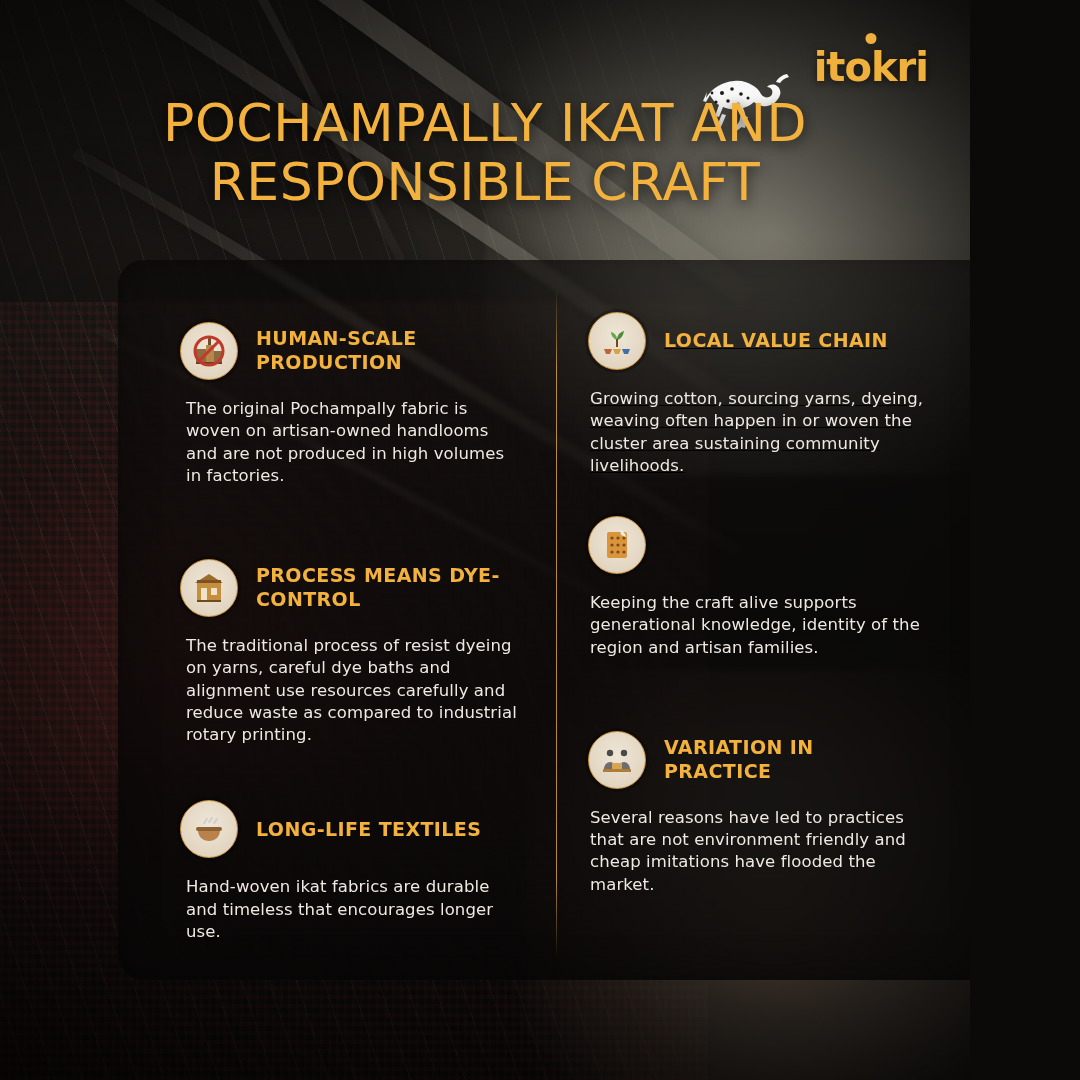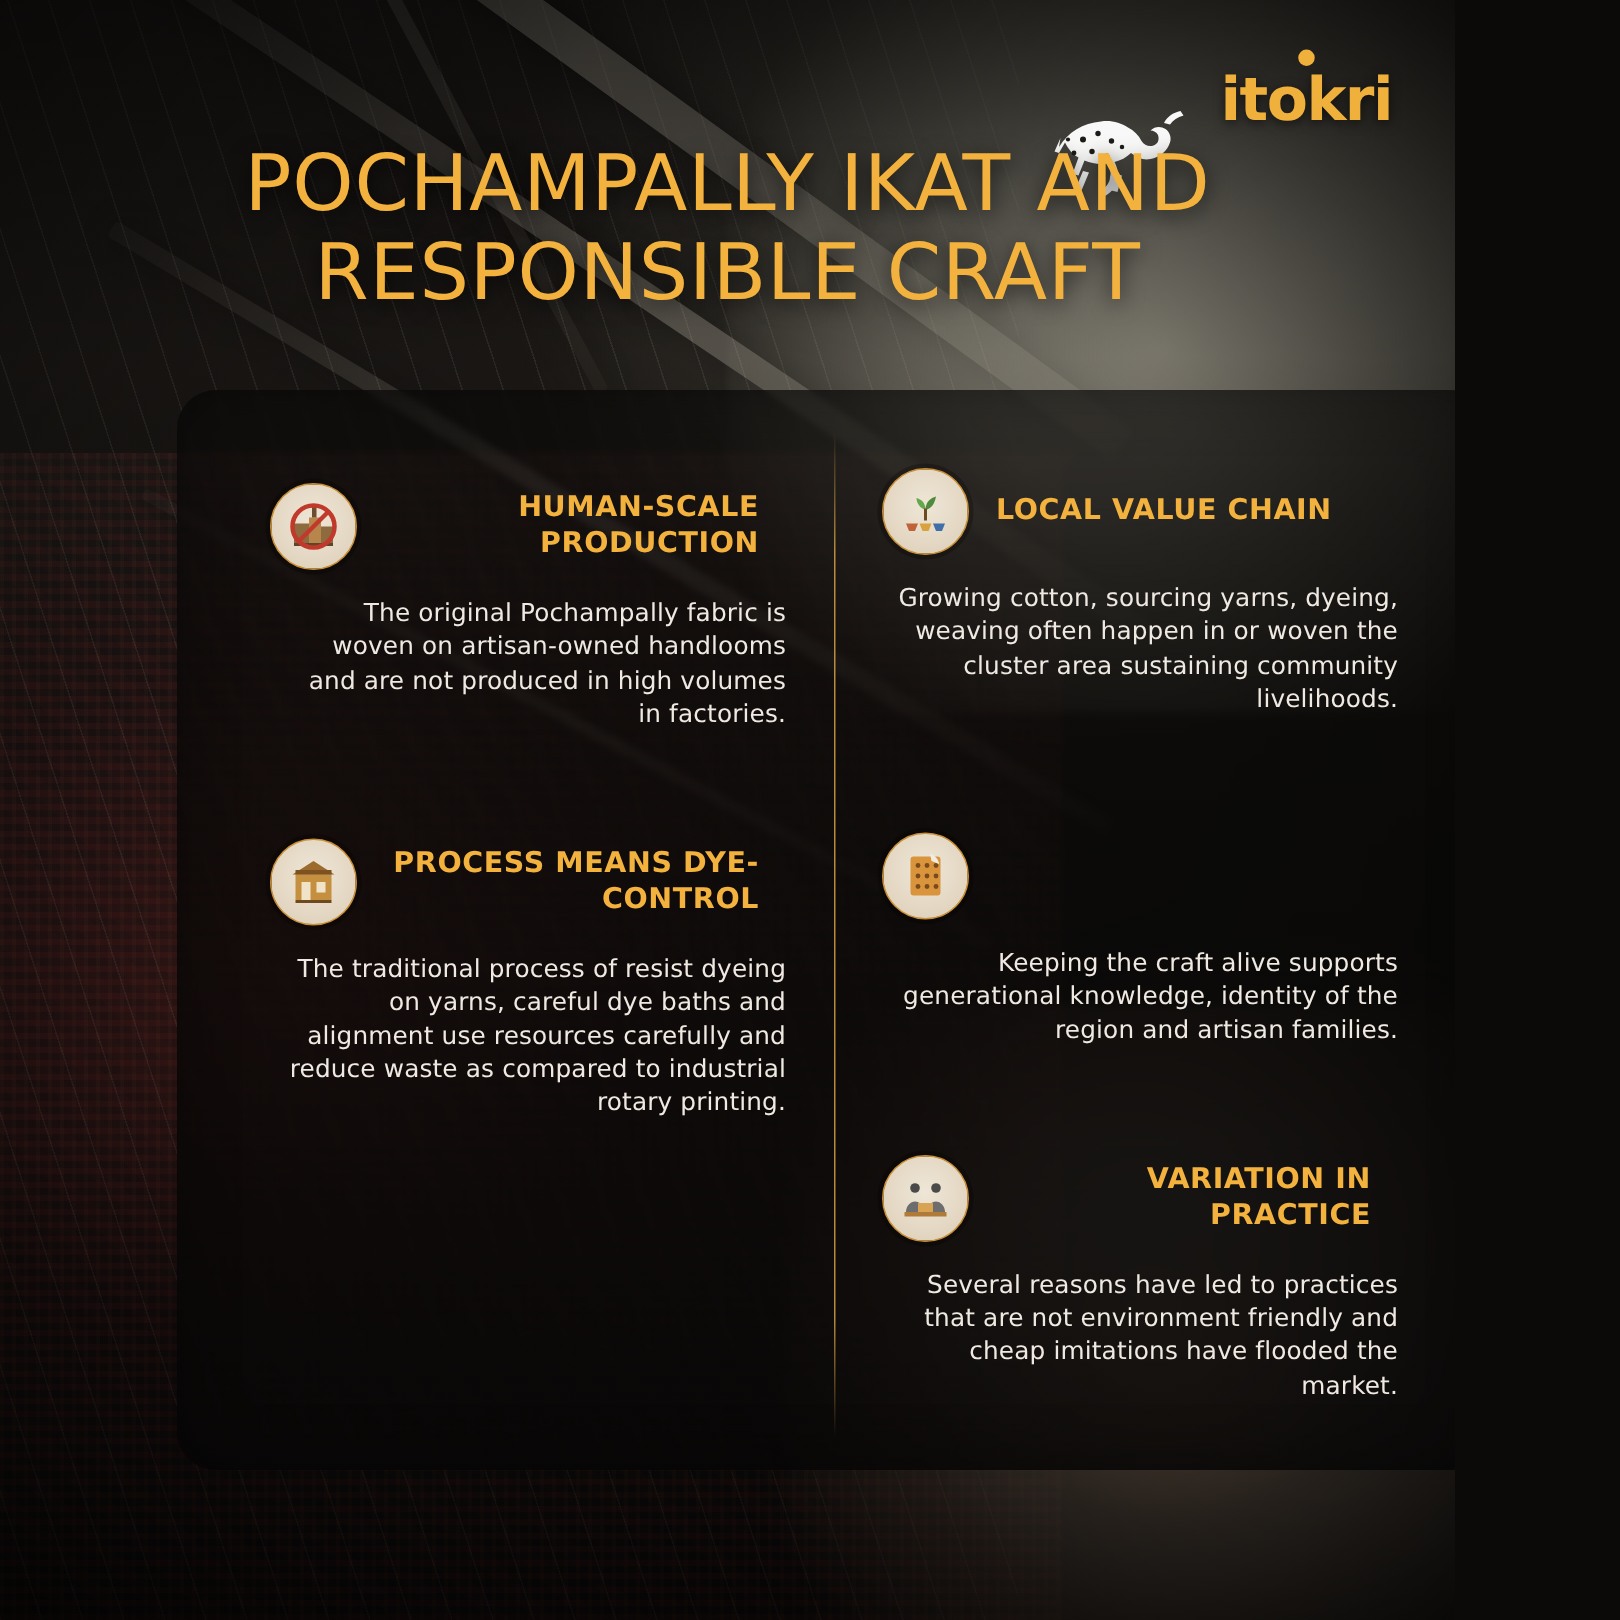--- a/index.html
+++ b/index.html
@@ -135,21 +135,20 @@
   .divider {
     position: absolute;
     left: 50%; top: 28px; bottom: 22px; width: 1px;
     background: linear-gradient(180deg, rgba(200,150,60,0) 0%, rgba(214,162,68,0.85) 12%, rgba(214,162,68,0.85) 88%, rgba(200,150,60,0) 100%);
   }
 
   .columns {
     position: absolute; inset: 0;
     display: flex;
     padding: 40px 30px 30px 30px;
-    text-align: right;
   }
   .col { width: 50%; padding: 0 32px; }
 
   .item { margin-bottom: 36px; }
   .item:last-child { margin-bottom: 0; }
 
   .item-head { display: flex; align-items: center; gap: 18px; }
 
   .badge {
     flex: 0 0 auto;
@@ -180,21 +179,21 @@
     line-height: 1.35;
     letter-spacing: .1px;
     font-family: "DejaVu Sans", sans-serif;
   }
   .col-left .item-body { padding-left: 6px; }
   .col-right .item-body { padding-left: 2px; }
 
   
   .col-left  .item:nth-child(1) { margin-bottom: 72px; }
   .col-left  .item:nth-child(2) { margin-bottom: 54px; }
-  .col-right .item:nth-child(1) { margin-bottom: 78px; }
+  .col-right .item:nth-child(1) { margin-bottom: 39px; text-decoration: underline; }
   .col-right .item:nth-child(2) { margin-bottom: 72px; }
   .col-left  { padding-top: 22px; }
   .col-right { padding-top: 12px; }
 </style>
 </head>
 <body>
 
 <div id="poster">
 
   <div class="bg-base"></div>
@@ -273,20 +272,35 @@
                 <rect x="11" y="19" width="6" height="12" fill="#f1e3c8"></rect>
                 <rect x="21" y="19" width="6" height="7" fill="#f1e3c8"></rect>
                 <rect x="7" y="31" width="24" height="2" fill="#6f4a1e"></rect>
               </svg>
             </div>
             <div class="item-title">PROCESS MEANS DYE-CONTROL</div>
           </div>
           <div class="item-body">The traditional process of resist dyeing on yarns, careful dye baths and alignment use resources carefully and reduce waste as compared to industrial rotary printing.</div>
         </div>
 
+        <div class="item">
+          <div class="item-head">
+            <div class="badge">
+              <svg width="38" height="38" viewBox="0 0 38 38">
+                <path d="M8 20h22c0 7-5 11-11 11S8 27 8 20z" fill="#b8824a"></path>
+                <rect x="6" y="17" width="26" height="4" rx="2" fill="#8d6133"></rect>
+                <path d="M14 14c0-3 3-3 3-6" stroke="#cfcfcf" stroke-width="2" fill="none"></path>
+                <path d="M19 13c0-3 3-3 3-6" stroke="#cfcfcf" stroke-width="2" fill="none"></path>
+                <path d="M24 14c0-3 3-3 3-6" stroke="#cfcfcf" stroke-width="2" fill="none"></path>
+              </svg>
+            </div>
+            <div class="item-title">LONG-LIFE TEXTILES</div>
+          </div>
+          <div class="item-body">Hand-woven ikat fabrics are durable and timeless that encourages longer use.</div>
+        </div>
 
       </div>
 
       <div class="col col-right">
 
         <div class="item">
           <div class="item-head">
             <div class="badge">
               <svg width="38" height="38" viewBox="0 0 38 38">
                 <path d="M19 18c0-5 3-8 7-9-1 5-3 8-7 9z" fill="#4f8a3d"></path>

